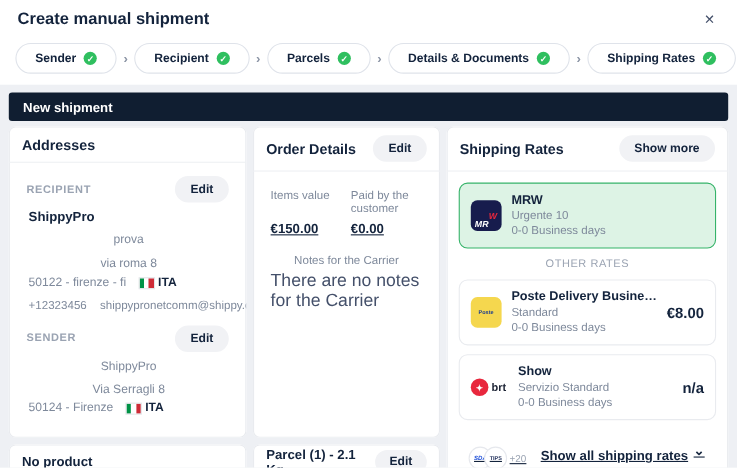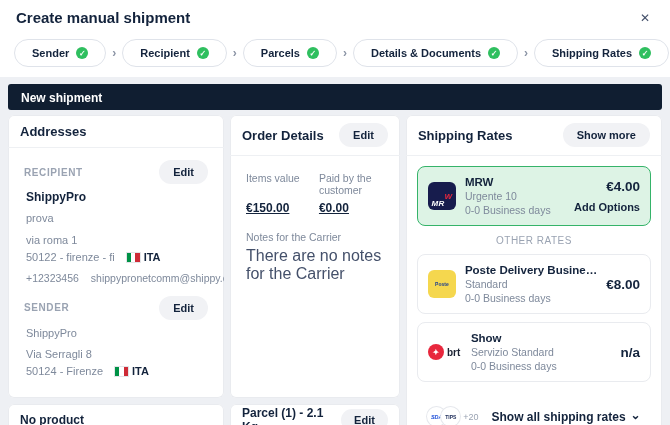--- a/index.html
+++ b/index.html
@@ -63,41 +63,41 @@
     background:#f1f2f5; border:none; border-radius:14px; padding:6px 14px;
     font-size:11px; font-weight:bold; color:#13233C; cursor:pointer;
     font-family:"Liberation Sans", sans-serif;
   }
   .card-body { padding:12px 16px; flex:1; overflow:hidden; }
 
   
   .addr-section-head { display:flex; align-items:center; justify-content:space-between; margin-bottom:6px; }
   .addr-section-label { font-size:10px; font-weight:600; color:#9aa3b2; letter-spacing:.6px; }
   .addr-name-bold { font-size:12px; font-weight:bold; color:#13233C; margin:2px 0 7px 2px; }
-  .addr-line { font-size:11px; color:#7e899b; margin:0 0 7px 2px; line-height:1.35; }
+  .addr-line { font-size:11px; color:#7e899b; margin:0 0 7px 2px; line-height:1.35;text-align:center; }
   .addr-line.tight { margin-bottom:2px; }
   .flag-line { display:flex; align-items:center; gap:4px; }
   .flag { display:inline-flex; width:13px; height:9px; margin-left:8px; outline:1px solid #e3e5e9; }
   .flag i { flex:1; }
   .flag .f-g { background:#009246; } .flag .f-w { background:#fff; } .flag .f-r { background:#ce2b37; }
   .country-code { font-size:11px; font-weight:bold; color:#13233C; }
   .contact-line { display:flex; gap:12px; font-size:10.5px; color:#7e899b; margin:4px 0 12px 2px; }
 
   .small-card {
     flex:0 0 auto; height:32px; display:flex; align-items:center; justify-content:space-between;
     padding:0 12px;
   }
   .small-card-label { font-size:12px; font-weight:bold; color:#13233C; }
   .small-card .pill-btn { padding:5px 13px; }
 
   
   .od-grid { display:grid; grid-template-columns:1fr 1fr; gap:2px 8px; margin-top:4px; }
   .od-label { font-size:10.5px; color:#7e899b; }
   .od-value { font-size:12px; font-weight:bold; color:#13233C; margin-top:3px;text-decoration:underline; }
-  .od-notes-label { font-size:10.5px; color:#7e899b; margin-top:16px; }
+  .od-notes-label { font-size:10.5px; color:#7e899b; margin-top:16px;text-align:center; }
   .od-notes-empty { font-size:16px; color:#44506a; margin-top:4px; }
 
   
   .rates-body { padding:10px 11px; display:flex; flex-direction:column; }
   .rate-row {
     display:flex; align-items:center; gap:9px; border-radius:8px; padding:9px 10px;
   }
   .rate-row.selected { background:#ddf3e5; border:1px solid #35b369; cursor:pointer; }
   .rate-row.plain { background:#fff; border:1px solid #e9ebef; margin-top:8px; cursor:pointer; }
   .rate-info { flex:1; min-width:0; }
@@ -122,21 +122,21 @@
   .brt-circle {
     width:16px; height:16px; border-radius:50%; background:#e8273d; color:#fff;
     display:flex; align-items:center; justify-content:center; font-size:8px; font-weight:bold;
   }
   .brt-text { font-size:10px; font-weight:bold; color:#1b2233; }
 
   .other-rates-label {
     text-align:center; font-size:10px; color:#9aa3b2; letter-spacing:.5px; margin-top:9px;
   }
   .show-all-row {
-    margin-top:auto; padding-top:10px; display:flex; align-items:center; justify-content:center; gap:5px;
+    margin-top:auto; padding-top:10px; display:flex; align-items:flex-start; justify-content:center; gap:5px;text-decoration:underline;
   }
   .mini-logos { display:flex; align-items:center; }
   .mini-circle {
     width:19px; height:19px; border-radius:50%; background:#fff; box-shadow:0 0 0 1px #e6e8ed;
     display:flex; align-items:center; justify-content:center; font-weight:bold;
   }
   .mini-circle.sda { color:#1d4ed8; font-size:5.5px; font-style:italic; z-index:1; }
   .mini-circle.tips { color:#1b2a57; font-size:5px; margin-left:-5px; z-index:2; }
   .mini-plus { font-size:9px; color:#9aa3b2; margin-left:3px; }
   .show-all-label { font-size:12px; font-weight:bold; color:#13233C; margin-left:8px; cursor:pointer; }
@@ -192,21 +192,21 @@
           <div class="card-header">
             <span class="card-title">Addresses</span>
           </div>
           <div class="card-body">
             <div class="addr-section-head">
               <span class="addr-section-label">RECIPIENT</span>
               <button class="pill-btn">Edit</button>
             </div>
             <div class="addr-name-bold">ShippyPro</div>
             <div class="addr-line">prova</div>
-            <div class="addr-line tight">via roma 1</div>
+            <div class="addr-line tight">via roma 8</div>
             <div class="addr-line flag-line">
               <span>50122 - firenze - fi</span>
               <span class="flag">
                   <i class="f-g"></i>
                   <i class="f-w"></i>
                   <i class="f-r"></i>
                 </span>
               <span class="country-code">ITA</span>
             </div>
             <div class="contact-line">
@@ -270,24 +270,20 @@
             <div class="rate-row selected">
               <span class="logo-mrw">
                 <span class="w1">MR</span>
                   <span class="w2">W</span>
               </span>
               <span class="rate-info">
                 <div class="rate-name">MRW</div>
                 <div class="rate-sub">Urgente 10</div>
                 <div class="rate-sub">0-0 Business days</div>
               </span>
-              <span class="rate-right">
-                <div class="rate-price">€4.00</div>
-                <div class="rate-add">Add Options</div>
-              </span>
             </div>
 
             <div class="other-rates-label">OTHER RATES</div>
 
             <div class="rate-row plain">
               <span class="logo-poste">
                 <span>Poste</span>
               </span>
               <span class="rate-info">
                 <div class="rate-name">Poste Delivery Busine…</div>

